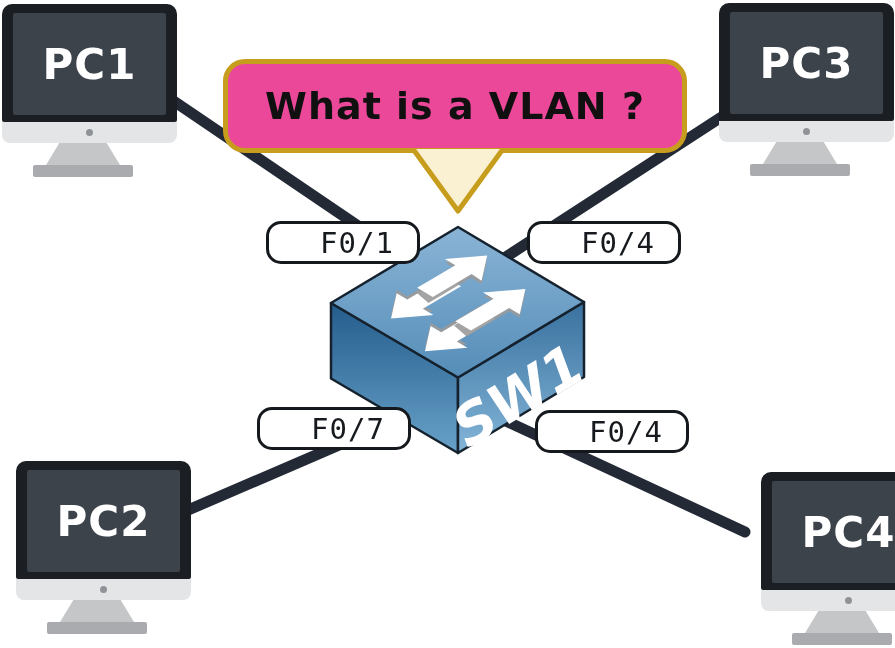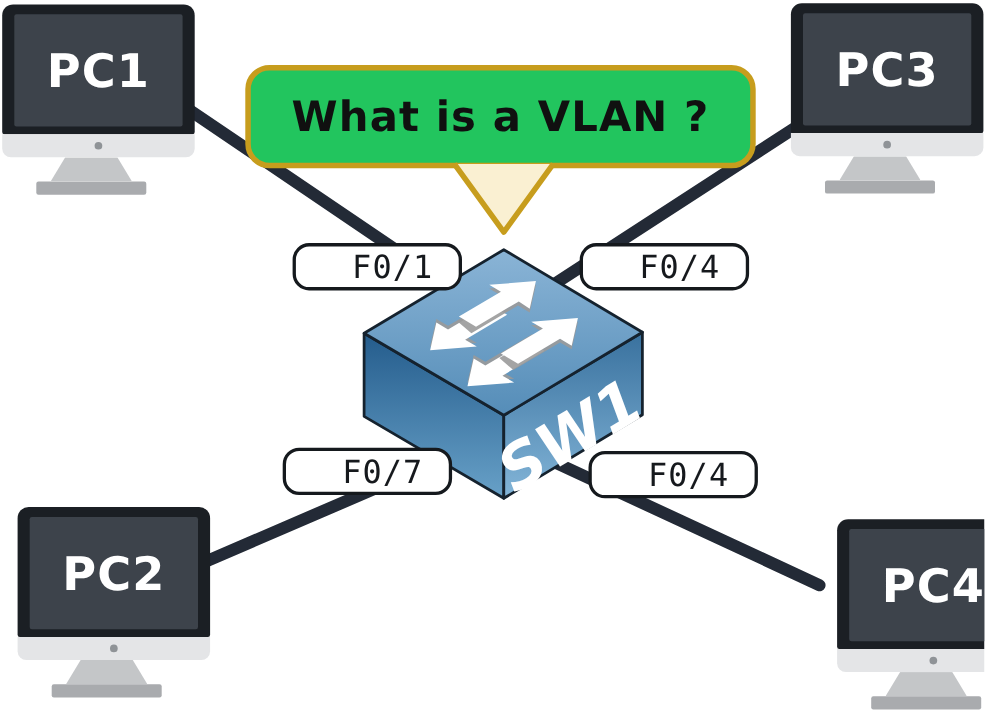--- a/index.html
+++ b/index.html
@@ -57,21 +57,21 @@
     padding-left:28px;
   }
   #port-f01{left:266px;top:221px;}
   #port-f03{left:527px;top:221px;}
   #port-f02{left:257px;top:407px;}
   #port-f04{left:535px;top:410px;}
 
   
   .bubble{
     position:absolute;left:223px;top:59px;width:454px;height:84px;
-    background:#22c55e;border:5px solid #c79d1d;border-radius:22px;
+    background:#ec4899;border:5px solid #c79d1d;border-radius:22px;
     display:flex;align-items:center;justify-content:center;
     z-index:5;
   }
   .bubble .bubble-text{
     font-size:38px;font-weight:800;color:#101010;letter-spacing:1px;
     white-space:nowrap;
   }
   #bubble-tail{z-index:6;}
 
   .z1{z-index:1;} .z2{position:absolute;z-index:2;} .z3{z-index:3;}

